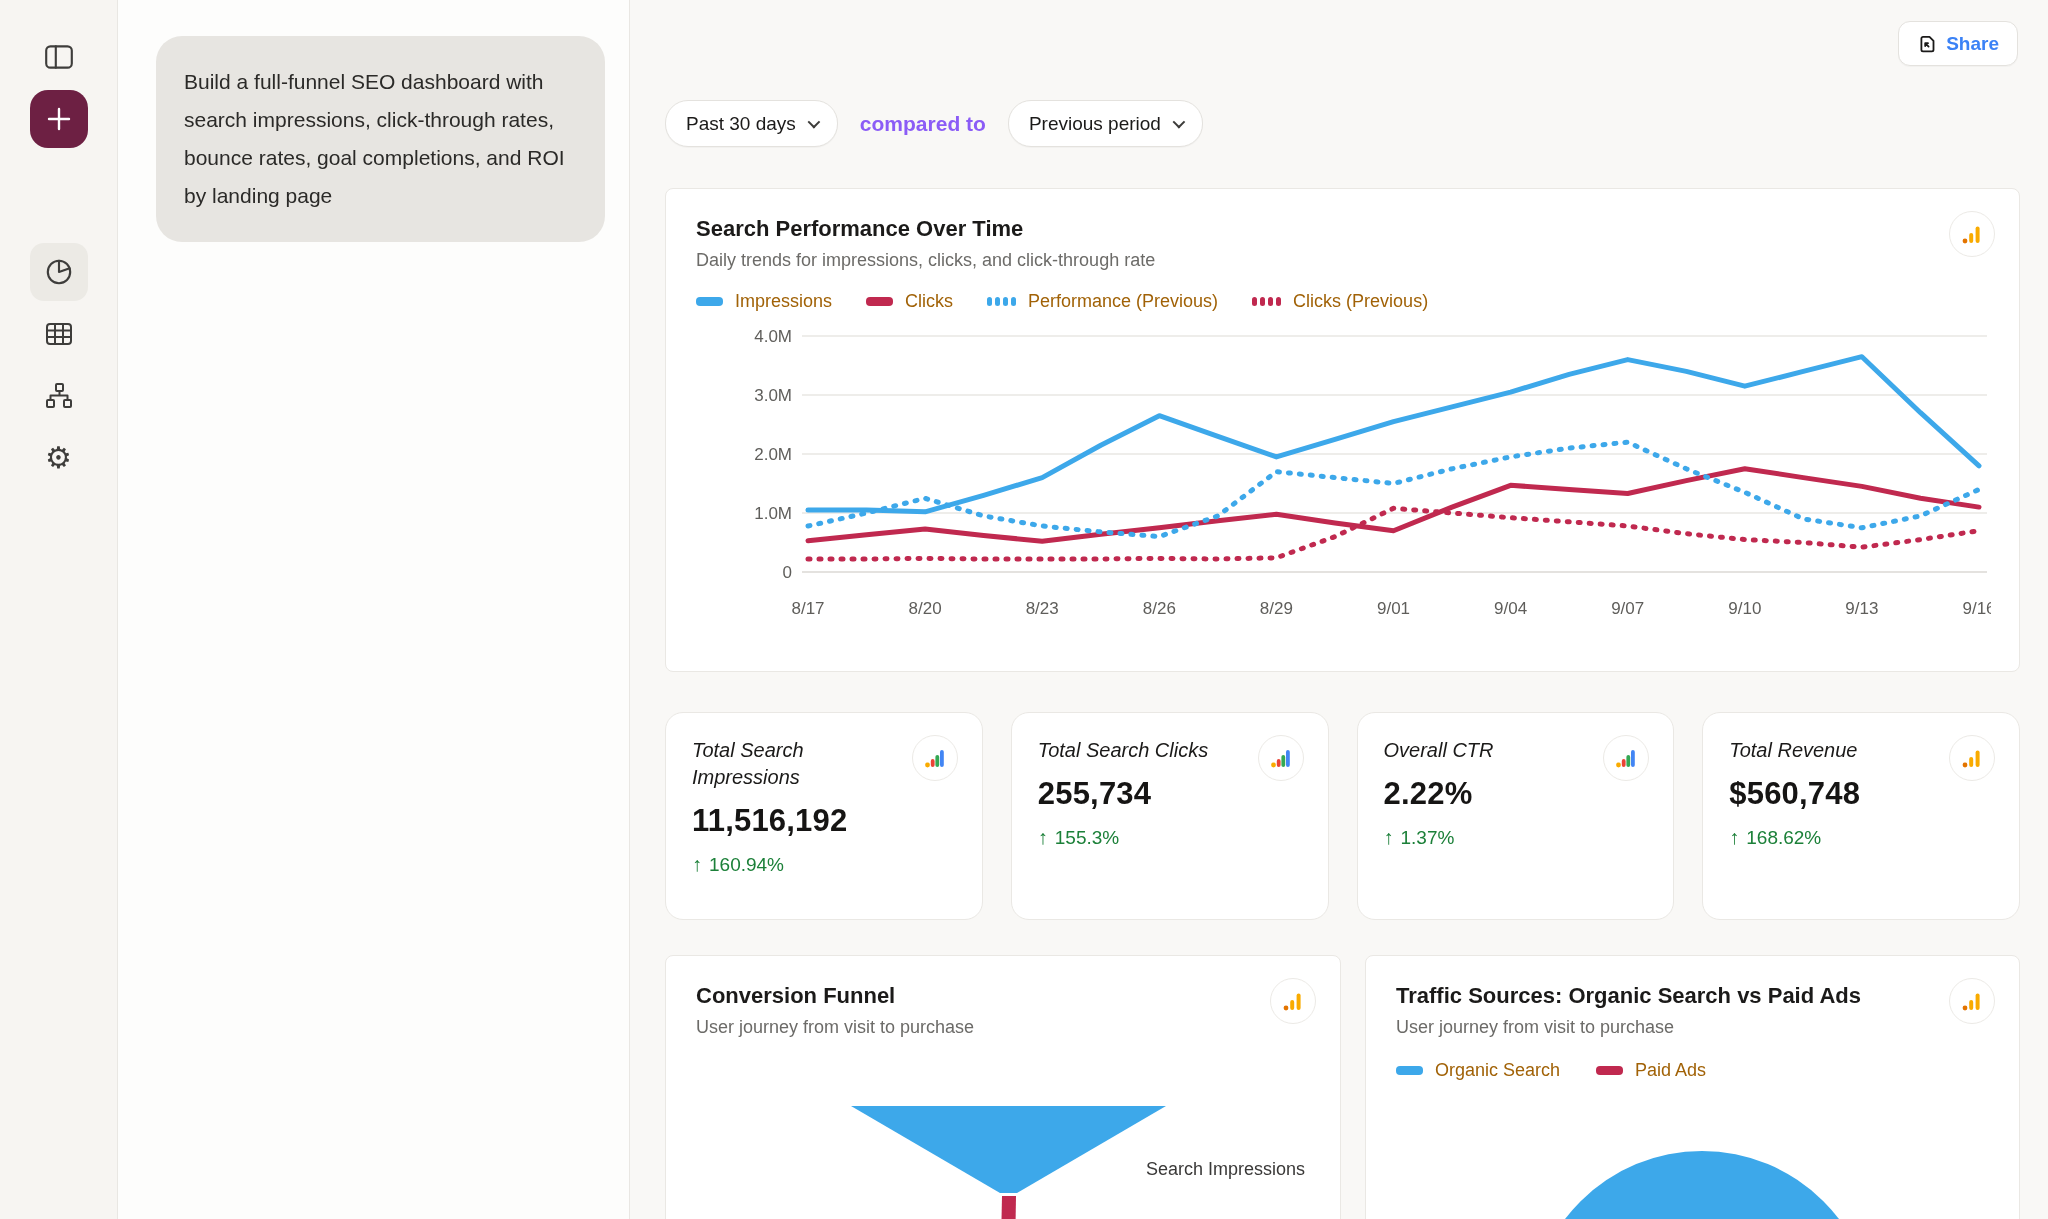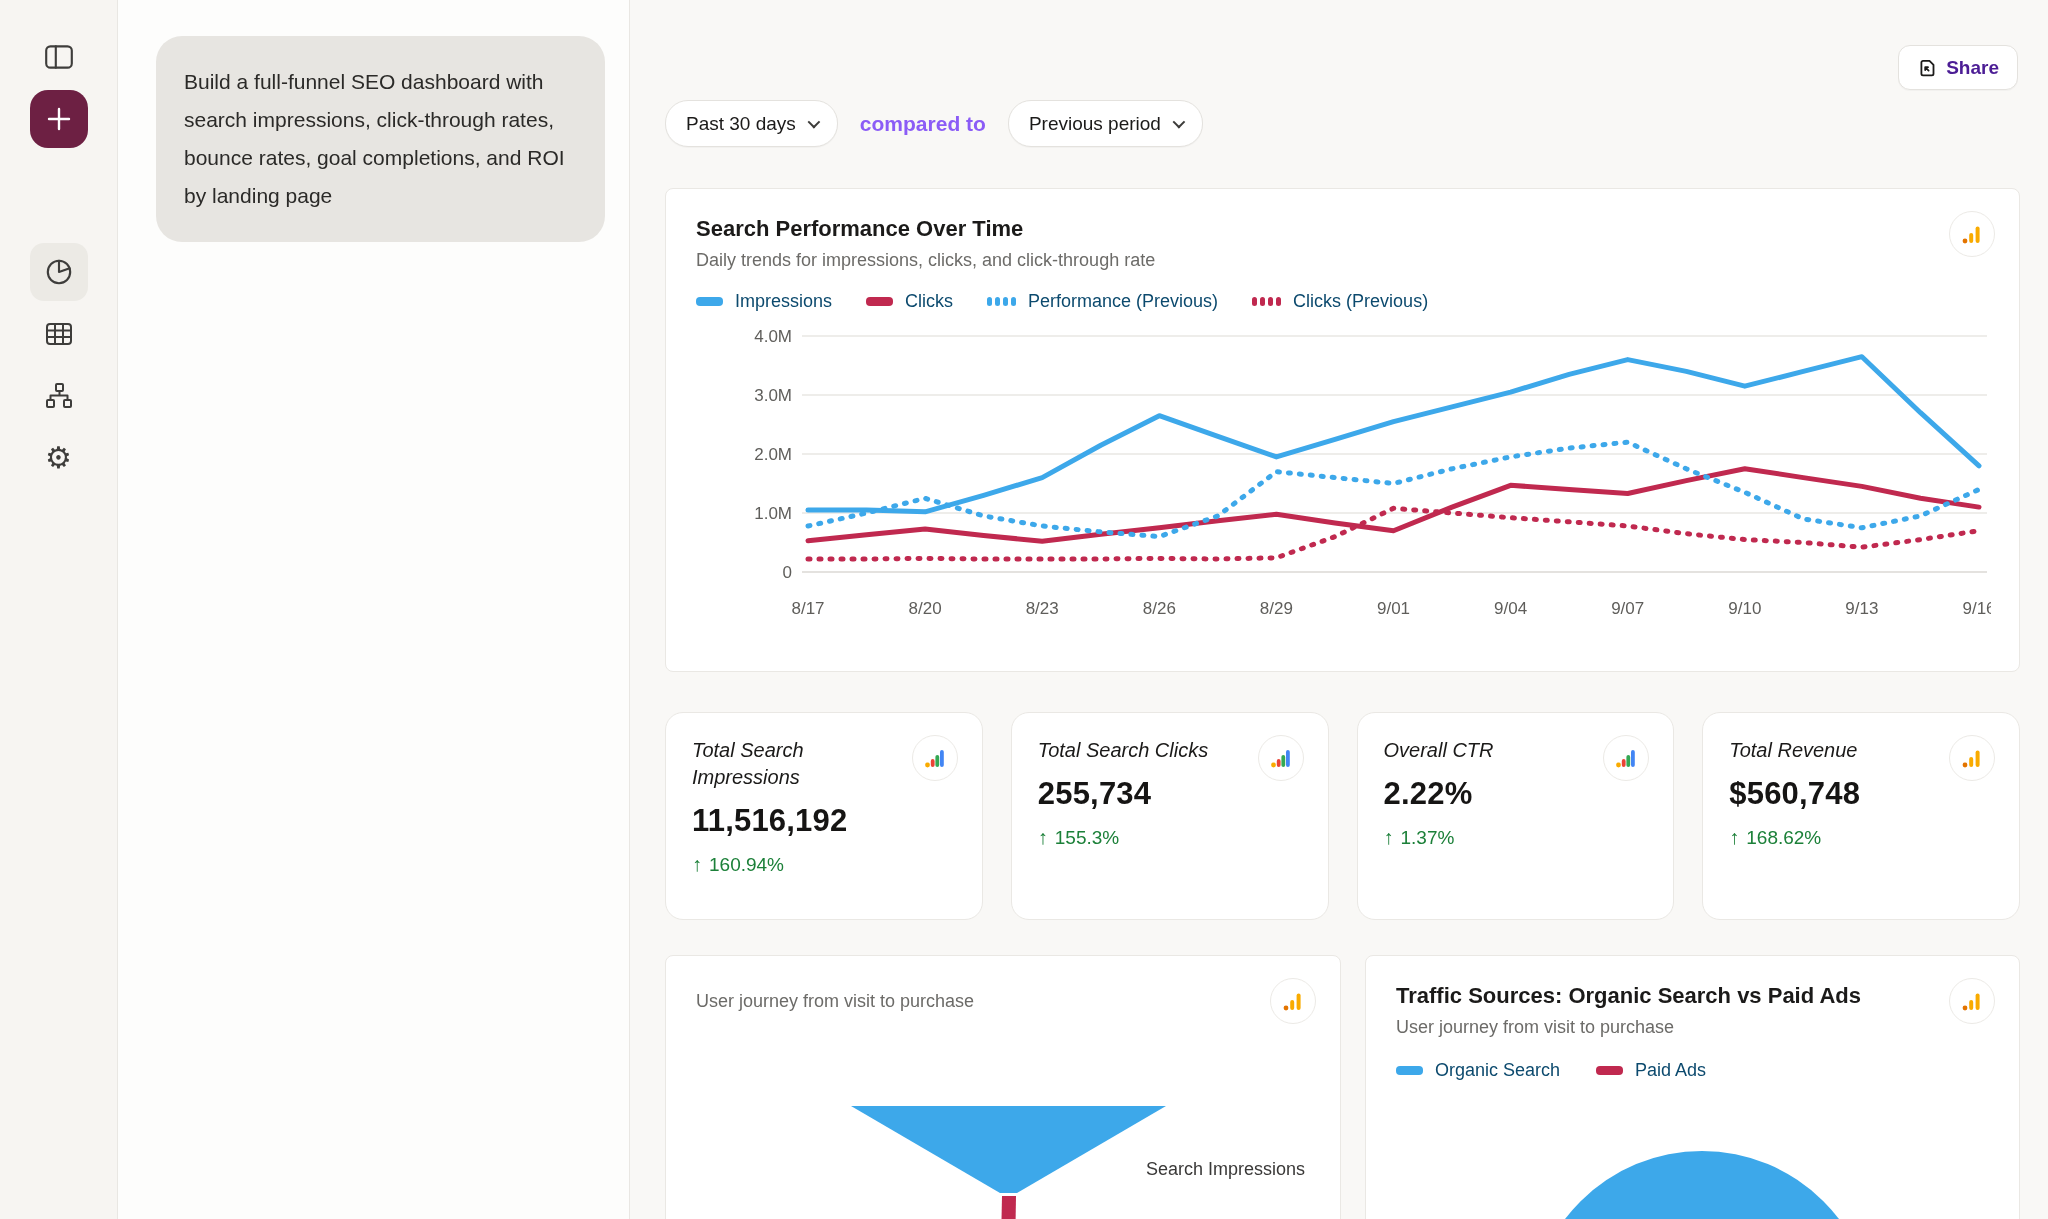--- a/index.html
+++ b/index.html
@@ -38,23 +38,22 @@
     font-size:21px; line-height:38px; color:#2B2A28;
   }
 
   
   .main { position:absolute; left:630px; top:0; right:0; bottom:0; background:#F9F8F6; }
   .page-title { position:absolute; left:35px; top:26px; font-size:31px; font-weight:700; color:#161514; letter-spacing:.2px; }
   .share-btn {
     position:absolute; right:30px; top:21px; height:45px; padding:0 18px;
     background:#FFFFFF; border:1px solid #E4E2DE; border-radius:12px;
     display:flex; align-items:center; gap:9px; cursor:pointer;
-    font-size:19px; font-weight:600; color:#4c1d95;
+    font-size:19px; font-weight:600; color:#3b82f6;
     box-shadow:0 1px 1px rgba(0,0,0,.03);
-    margin-top:24px;
   }
   .filters { position:absolute; left:35px; top:100px; display:flex; align-items:center; gap:22px; }
   .pill {
     height:47px; padding:0 20px; background:#FFFFFF; border:1px solid #E4E2DE;
     border-radius:23px; display:flex; align-items:center; gap:12px; cursor:pointer;
     font-size:19px; color:#1B1A19; box-shadow:0 1px 1px rgba(0,0,0,.03);
   }
   .chev { width:9px; height:9px; border-right:2px solid #3C3B39; border-bottom:2px solid #3C3B39;
     transform:rotate(45deg) translateY(-2px); }
   .compared { font-size:21px; font-weight:700; color:#8b5cf6; }
@@ -63,21 +62,21 @@
   .card { position:absolute; background:#FFFFFF; border:1px solid #EAE8E4; border-radius:8px; }
   .card-title { font-size:22px; font-weight:700; color:#1B1A19; }
   .card-sub { font-size:18px; color:#6C6B68; margin-top:8px; }
   .badge {
     position:absolute; top:22px; right:24px; width:46px; height:46px; border-radius:50%;
     border:1px solid #ECEAE6; background:#FFFFFF; display:flex; align-items:center; justify-content:center;
   }
 
   .perf-card { left:35px; right:28px; top:188px; height:484px; padding:27px 30px; }
   .legend-row { display:flex; align-items:center; gap:34px; margin-top:20px; }
-  .legend-item { display:flex; align-items:center; gap:12px; cursor:pointer; font-size:18px; color:#0c4a6e; }
+  .legend-item { display:flex; align-items:center; gap:12px; cursor:pointer; font-size:18px; color:#a16207; }
   .sw-solid { width:27px; height:9px; border-radius:4px; }
   .sw-dots { display:flex; gap:3px; }
   .sw-dots i { width:5px; height:9px; border-radius:2.5px; display:block; }
 
   
   .stats-row { position:absolute; left:35px; right:28px; top:712px; height:208px;
     display:grid; grid-template-columns:repeat(4,1fr); gap:28px; }
   .stat-card { position:relative; background:#FFF; border:1px solid #EAE8E4; border-radius:18px; padding:24px 26px; }
   .stat-title { font-size:20px; font-weight:500; color:#1B1A19; max-width:200px; line-height:1.35;font-style:italic; }
   .stat-value { font-size:31px; font-weight:700; color:#161514; margin-top:12px; letter-spacing:.2px; }
@@ -298,20 +297,21 @@
       </div>
       <div class="stat-value">$560,748</div>
       <div class="stat-change">
         <span class="up-arrow">↑</span>
         <span>168.62%</span>
       </div>
     </div>
   </div>
 
   <div class="card bottom-left">
+    <div class="card-title">Conversion Funnel</div>
     <div class="card-sub">User journey from visit to purchase</div>
     <div class="badge">
       <svg width="22" height="22" viewBox="0 0 22 22">
         <circle cx="4" cy="18" r="2.4" fill="#E37400"></circle>
         <rect x="8.2" y="10" width="4" height="10" rx="2" fill="#F9AB00"></rect>
         <rect x="14.6" y="3.5" width="4" height="16.5" rx="2" fill="#F9AB00"></rect>
       </svg>
     </div>
     <div class="funnel-wrap">
       <svg width="676" height="350" viewBox="0 0 676 350">

